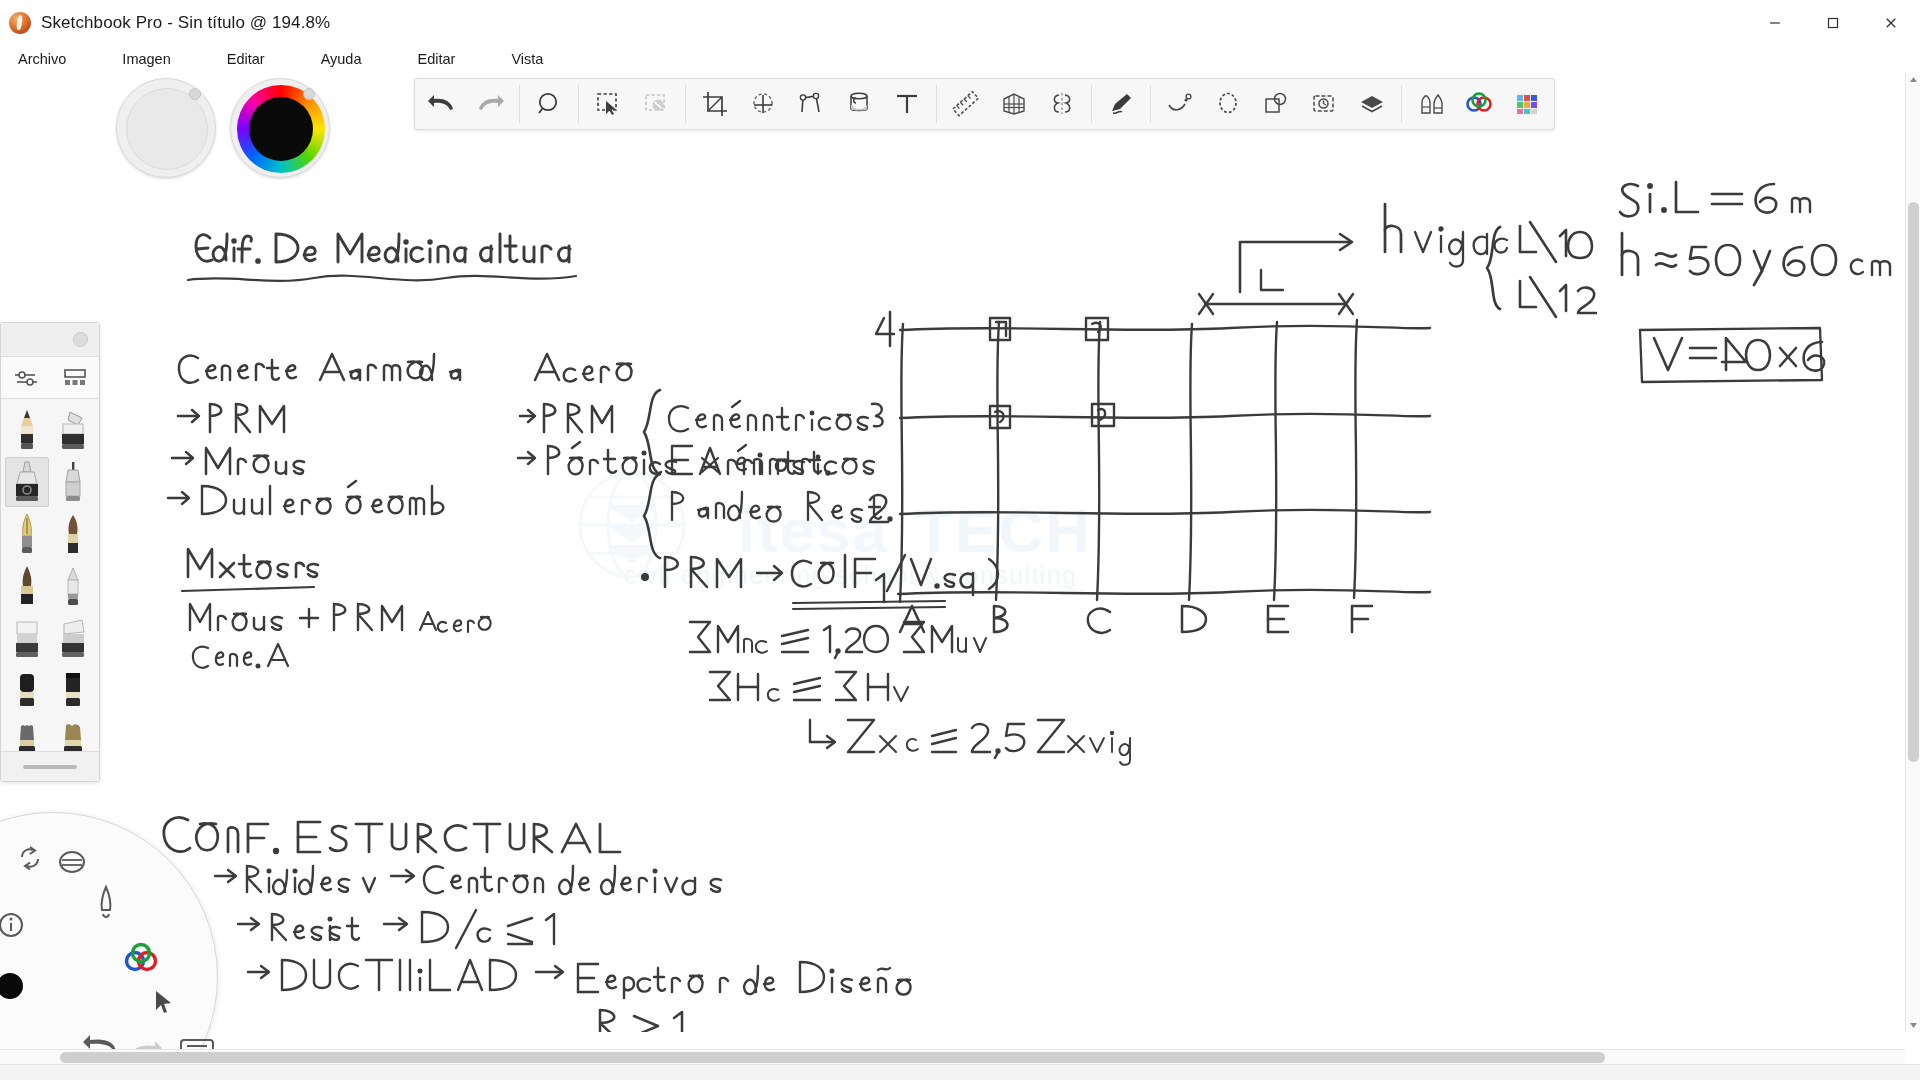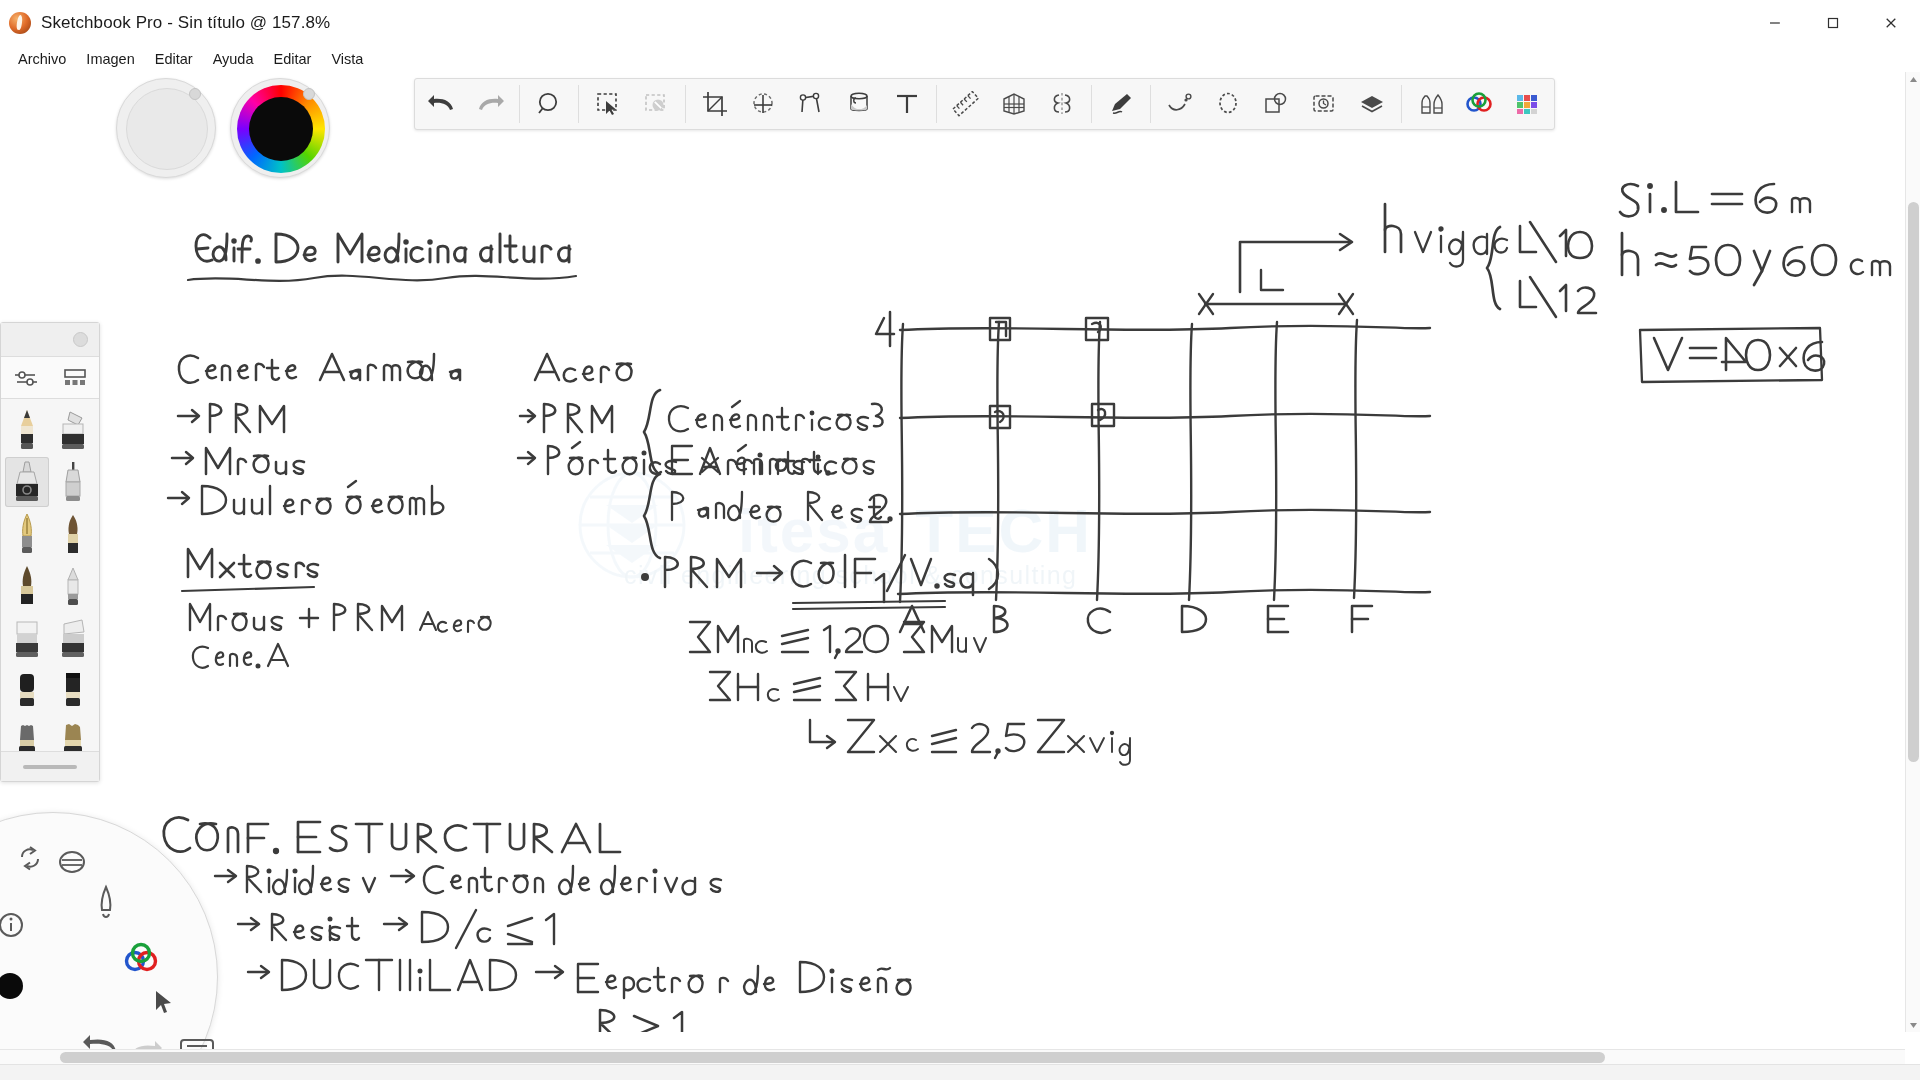--- a/index.html
+++ b/index.html
@@ -33,21 +33,21 @@
   .win-btns { margin-left: auto; display: flex; height: 46px; }
   .win-btn {
     width: 58px; height: 46px; display: flex; align-items: center; justify-content: center;
     color: #303030;
   }
   .win-btn svg { display: block; }
 
   
   .menubar {
     position: absolute; left: 0; top: 46px; width: 1920px; height: 26px;
-    display: flex; align-items: center; padding-left: 8px; background: #fff;
+    display: flex; align-items: center; padding-left: 8px; background: #fff; gap: 36px;
   }
   .menu-item {
     font-size: 14.5px; color: #1b1b1b; padding: 3px 10px; border-radius: 3px;
     white-space: nowrap;
   }
 
   
   .puck-wrap { position: absolute; left: 116px; top: 78px; }
   .puck {
     position: absolute; width: 100px; height: 100px; border-radius: 50%;
@@ -182,21 +182,21 @@
     background: #f3f3f3; border-top: 1px solid #e3e3e3;
   }
 </style>
 </head>
 <body>
 
 <div class="app">
 
   <div class="titlebar">
     <div class="app-icon"></div>
-    <div class="title-text">Sketchbook Pro - Sin título @ 157.8%</div>
+    <div class="title-text">Sketchbook Pro - Sin título @ 194.8%</div>
     <div class="win-btns">
       <div class="win-btn">
         <svg width="14" height="14" viewBox="0 0 14 14">
             <line x1="2" y1="7" x2="12" y2="7" stroke="currentColor" stroke-width="1.2"></line>
           </svg>
       </div>
       <div class="win-btn">
         <svg width="14" height="14" viewBox="0 0 14 14">
             <rect x="2.5" y="2.5" width="9" height="9" fill="none" stroke="currentColor" stroke-width="1.2"></rect>
           </svg>

